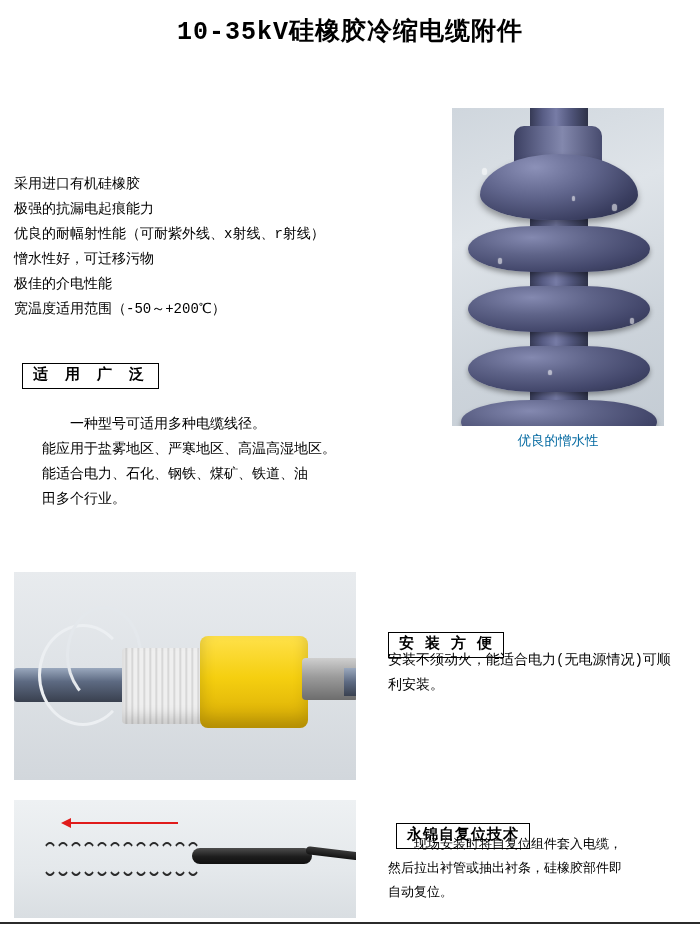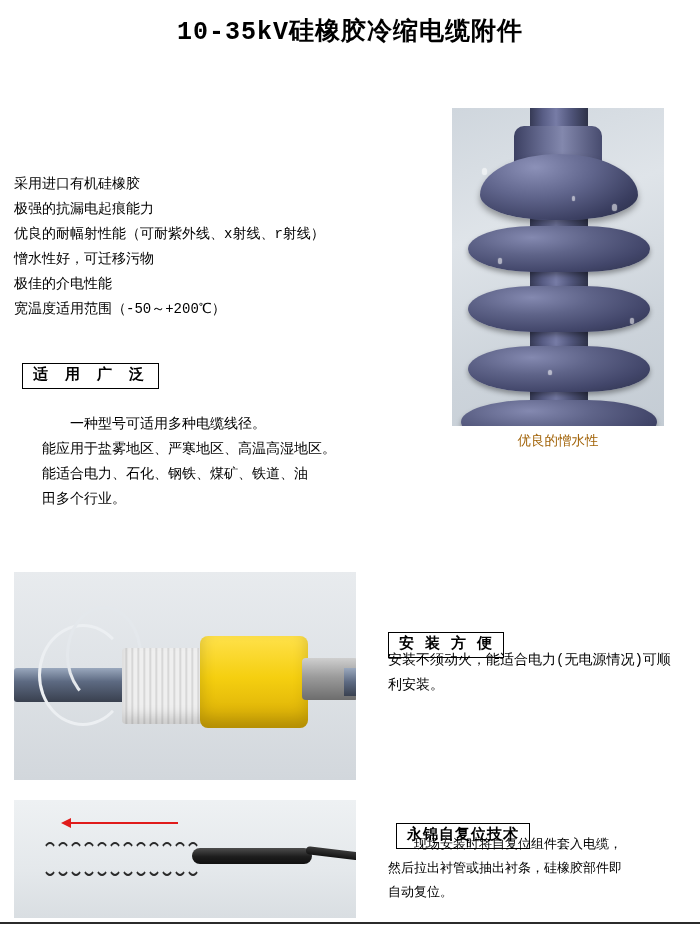--- a/index.html
+++ b/index.html
@@ -130,21 +130,21 @@
   .drop {
     position: absolute;
     background: rgba(255,255,255,0.55);
     border-radius: 50%;
     box-shadow: 0 0 1px rgba(255,255,255,0.9);
   }
 
   .caption {
     position: absolute;
     font-size: 13.5px;
-    color: #a16207;
+    color: #0369a1;
     text-align: center;
     width: 212px;
     left: 452px;
     top: 432px;
   }
 
   
   .photo-joint {
     left: 14px;
     top: 572px;

